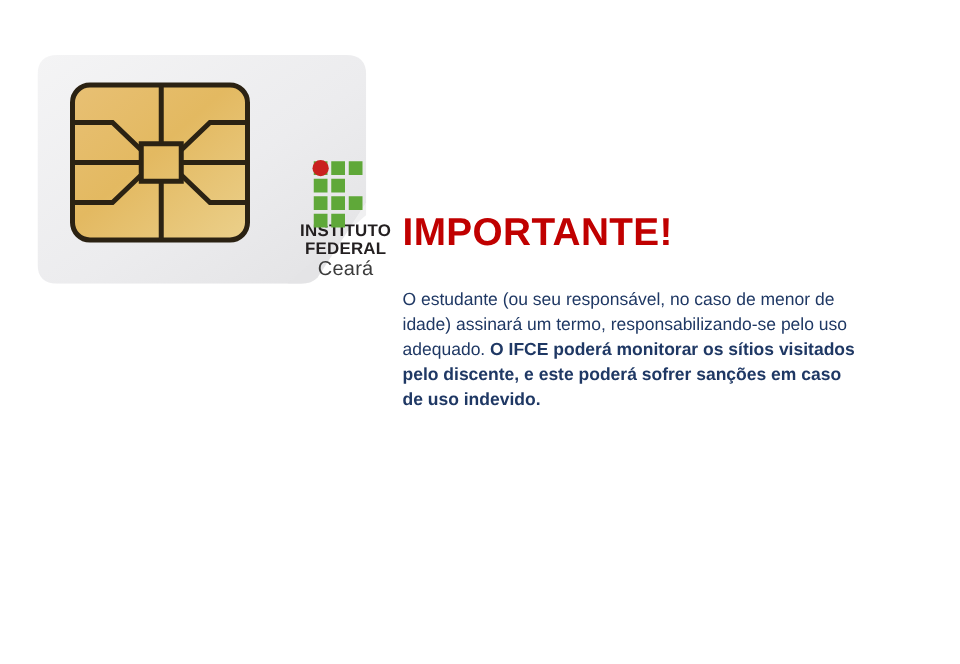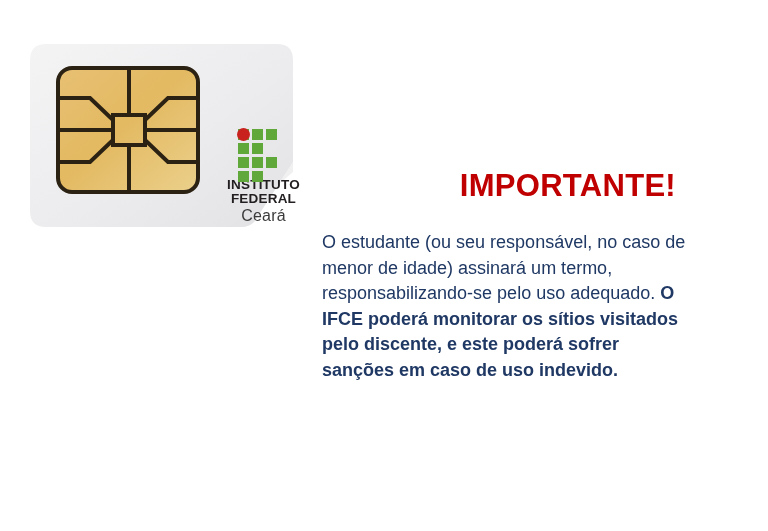--- a/index.html
+++ b/index.html
@@ -31,21 +31,21 @@
   }
   #sim-card-figure svg {
     display: block;
     width: 263px;
     height: 183px;
   }
 
   
   #ifce-logo {
     position: absolute;
-    left: 186px;
+    left: 199px;
     top: 40px;
     width: 95px;
     height: 140px;
     display: flex;
     flex-direction: column;
     align-items: center;
     justify-content: flex-start;
   }
   #logo-grid {
     width: 52px;
@@ -96,28 +96,28 @@
     position: absolute;
     left: 322px;
     top: 168px;
     width: 370px;
   }
   #heading-importante {
     font-family: "Liberation Sans", sans-serif;
     font-weight: bold;
     font-size: 31px;
     color: #C00000;
-    text-align: right;
+    text-align: left;
     letter-spacing: 0.3px;
     margin: 0 0 26px 0;
     padding-right: 16px;
   }
   #body-paragraph {
     font-family: "Liberation Sans", sans-serif;
-    font-size: 18px;
+    font-size: 14px;
     line-height: 1.42;
     color: #1F3864;
     margin: 0;
     text-align: left;
   }
   #body-paragraph .bold {
     font-weight: bold;
   }
 </style>
 </head>

